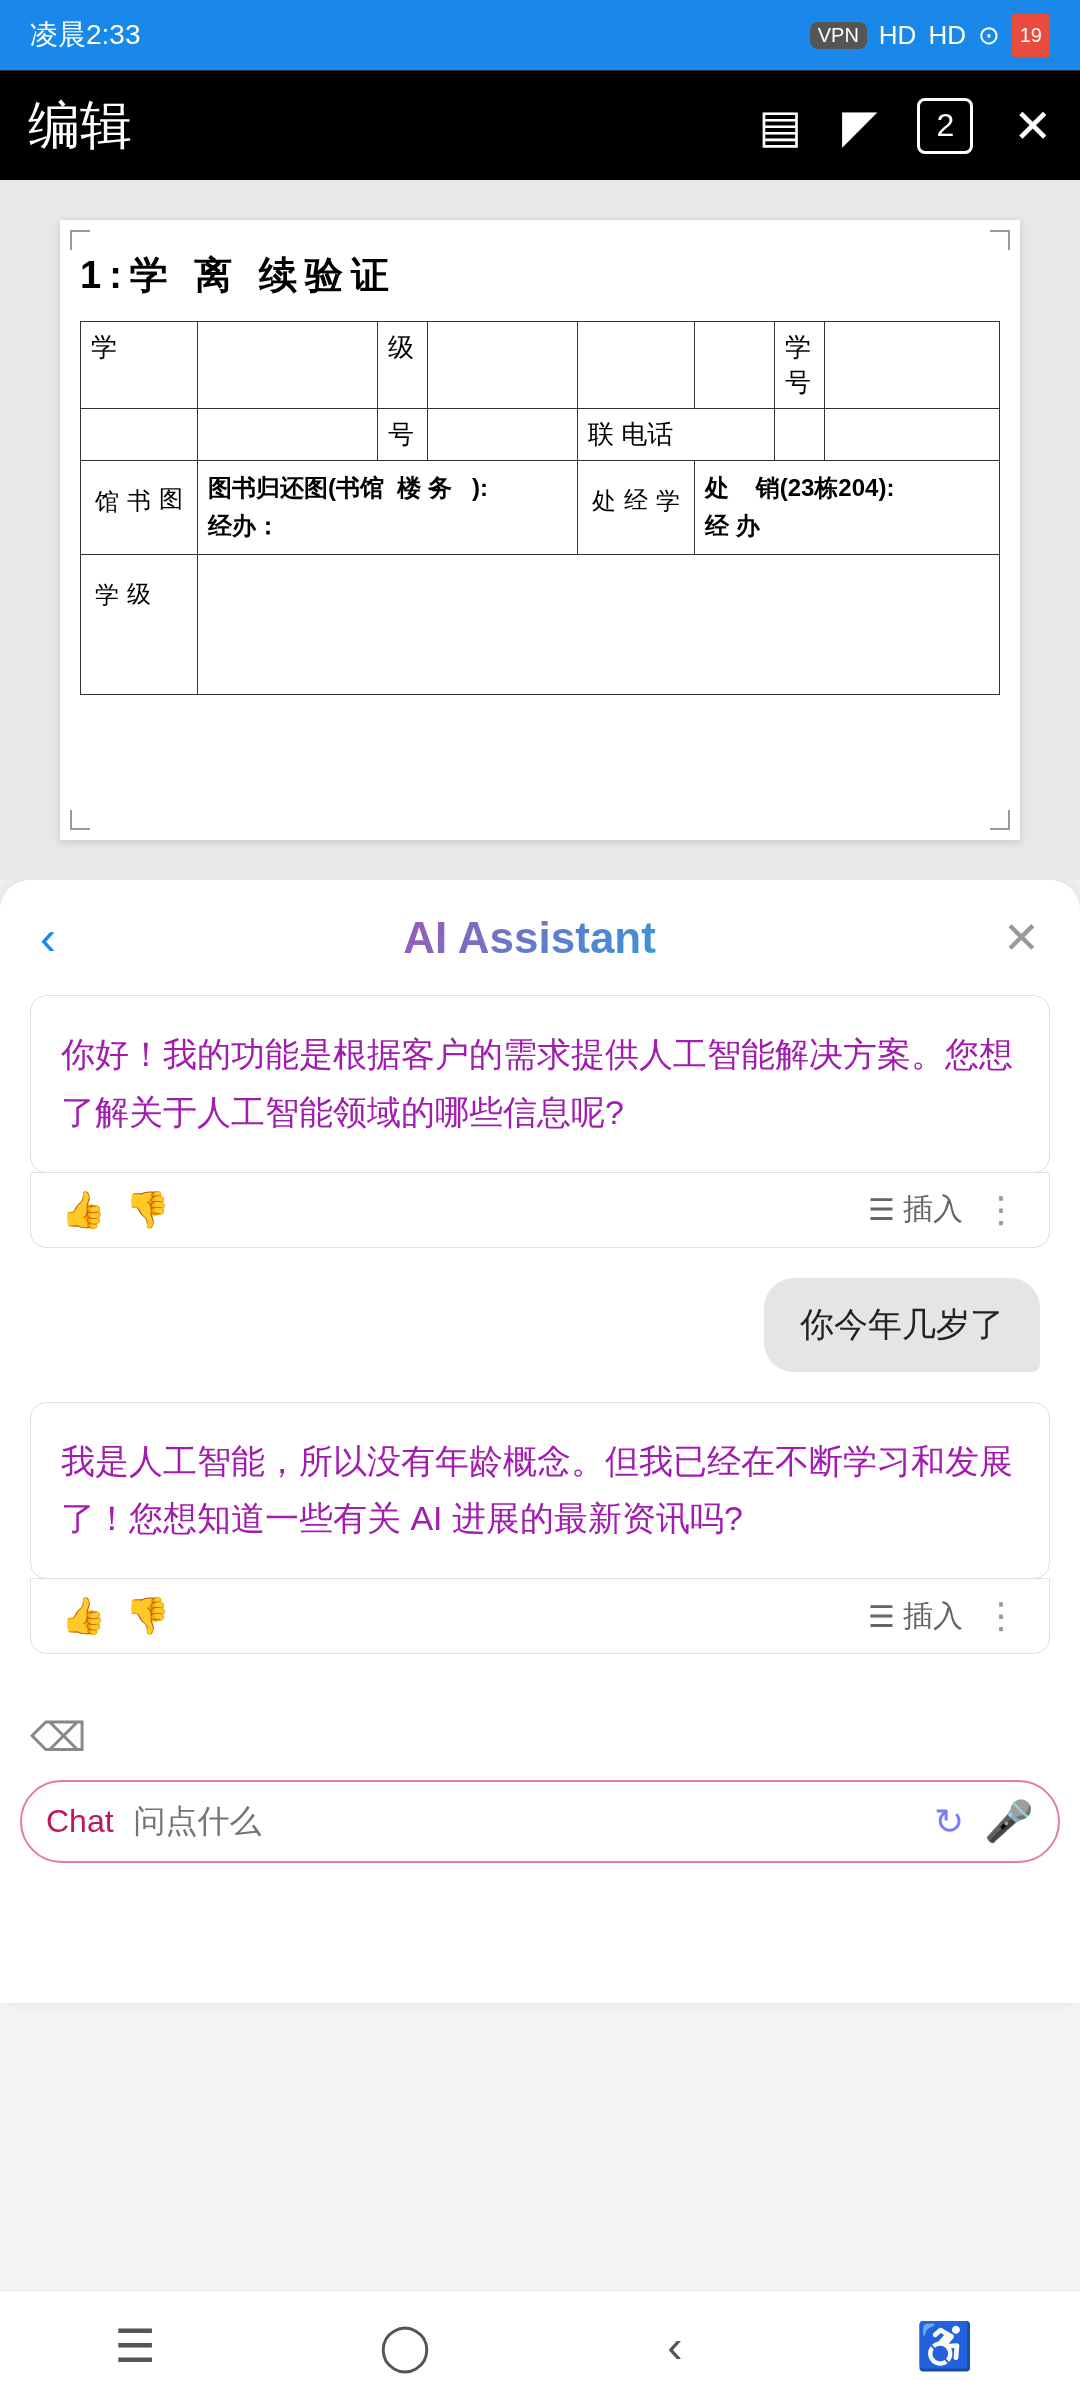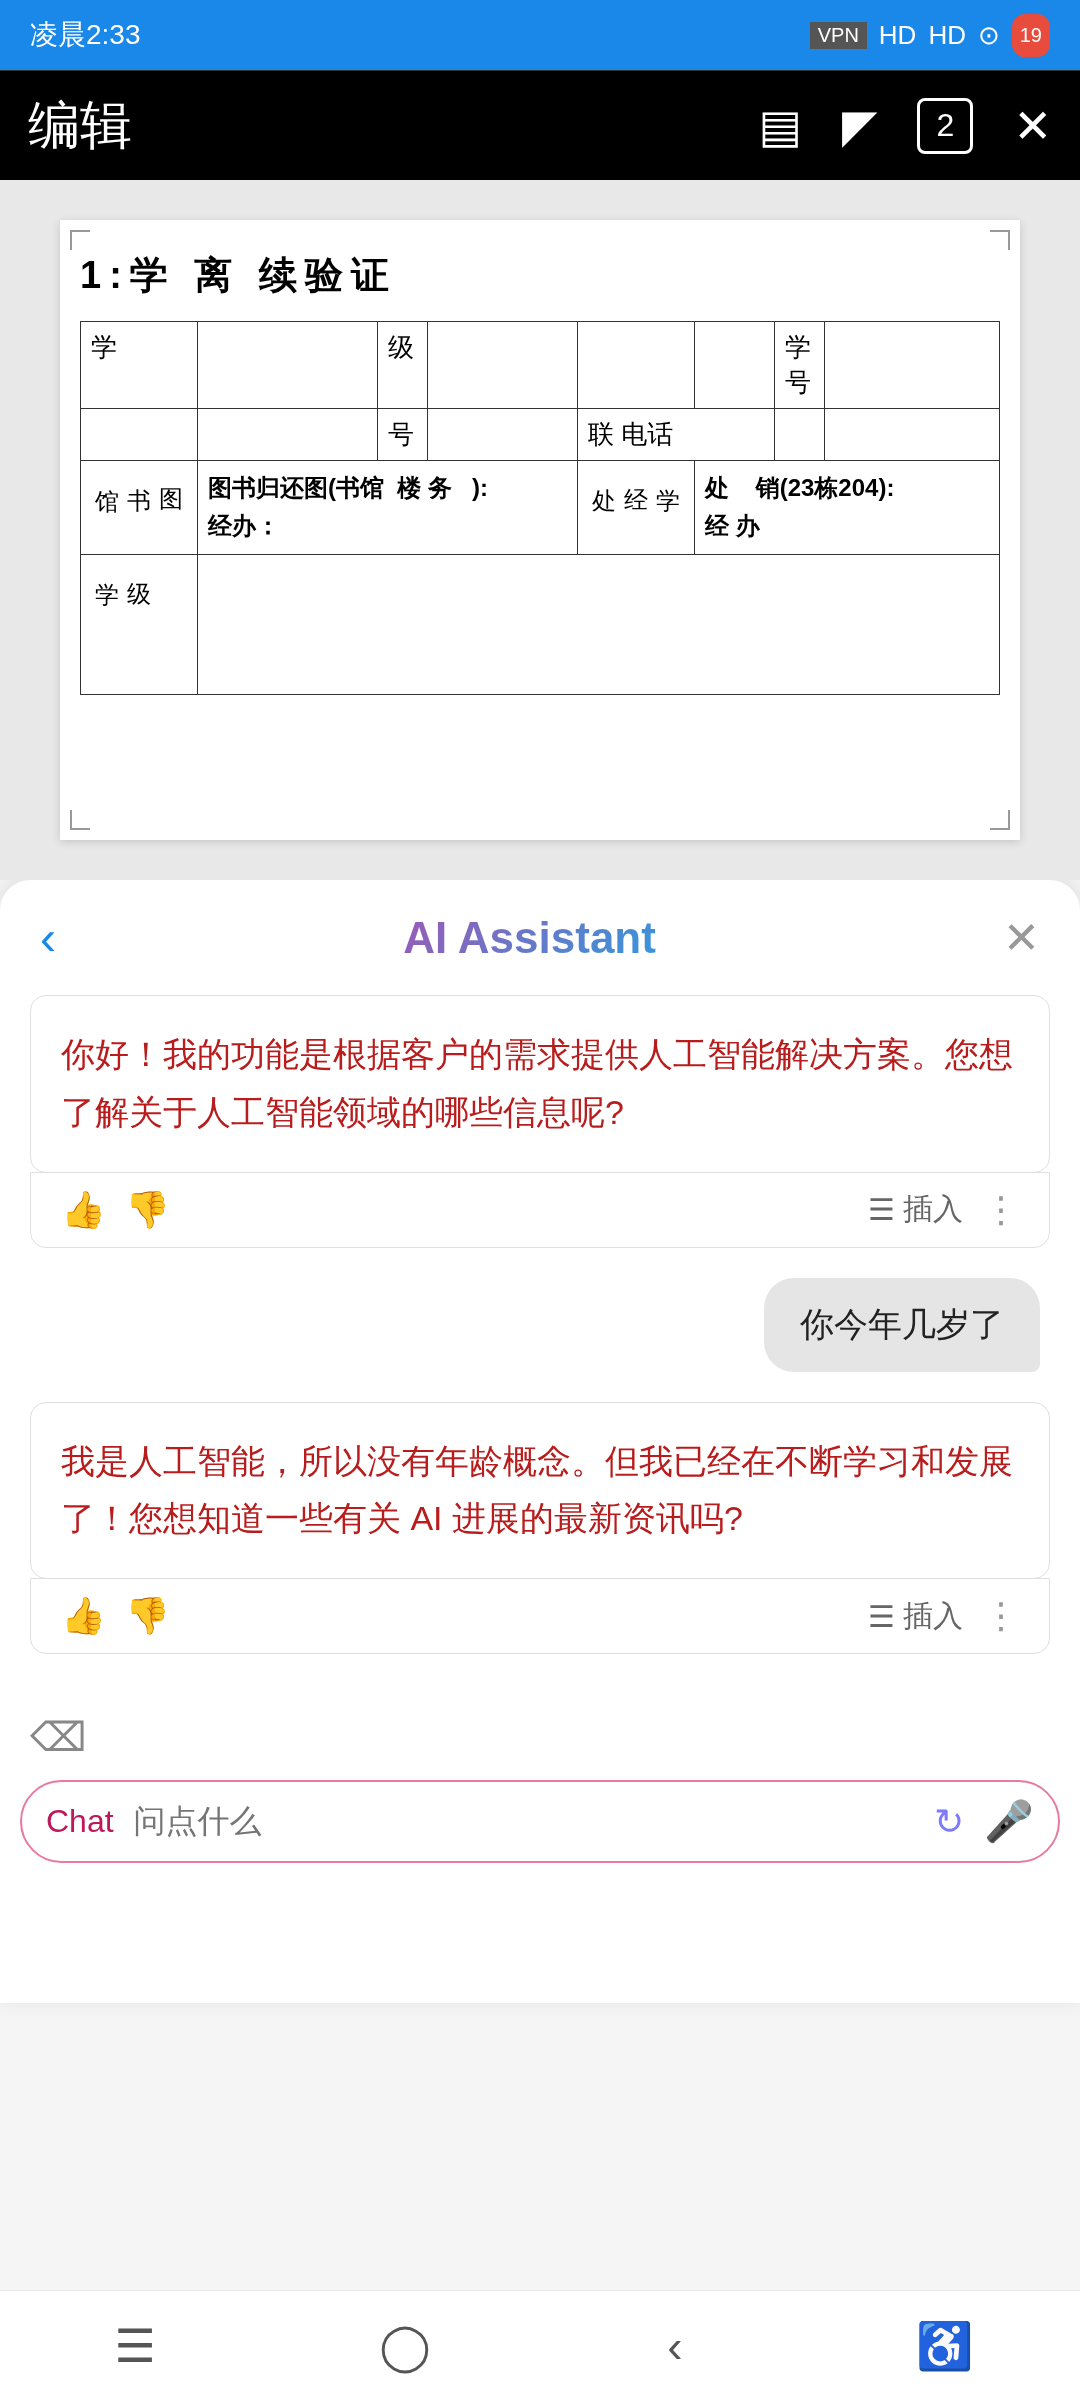--- a/index.html
+++ b/index.html
@@ -30,28 +30,28 @@
       display: flex;
       align-items: center;
       gap: 12px;
       font-size: 26px;
     }
     .vpn-badge {
       background: #555;
       color: white;
       font-size: 20px;
       padding: 2px 8px;
-      border-radius: 0;
+      border-radius: 8px;
     }
     .battery-badge {
       background: #e74c3c;
       color: white;
       font-size: 20px;
       padding: 10px 8px;
-      border-radius: 13px;
+      border-radius: 2px;
     }
 
     
     .toolbar {
       width: 100%;
       height: 110px;
       background: #000000;
       display: flex;
       align-items: center;
       justify-content: space-between;
@@ -186,21 +186,21 @@
     }
 
     .msg-bot {
       background: white;
       border: 1px solid #e0e0e0;
       border-radius: 16px;
       padding: 30px;
       margin-bottom: 10px;
       font-size: 34px;
       line-height: 1.7;
-      color: #b91c1c;
+      color: #a21caf;
     }
 
     .msg-actions {
       display: flex;
       align-items: center;
       padding: 16px 30px;
       border: 1px solid #e0e0e0;
       border-radius: 0 0 16px 16px;
       margin-top: -11px;
       margin-bottom: 30px;

